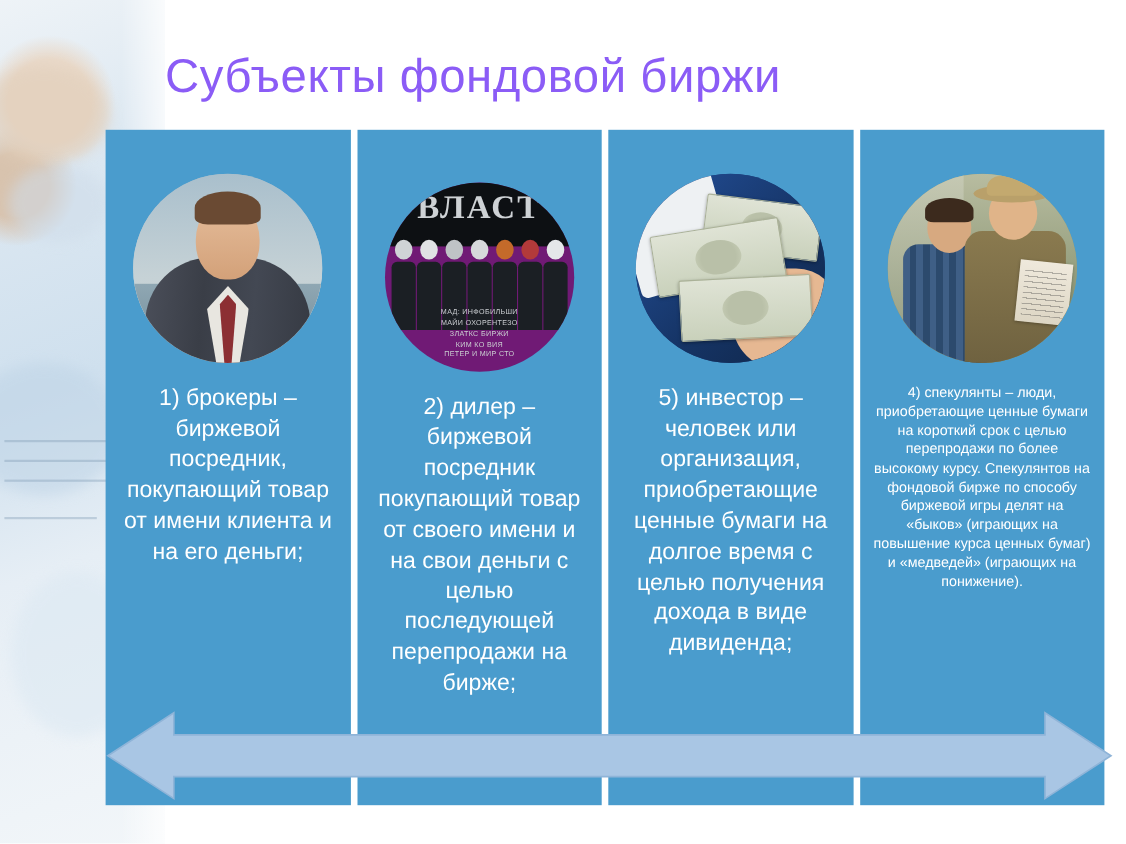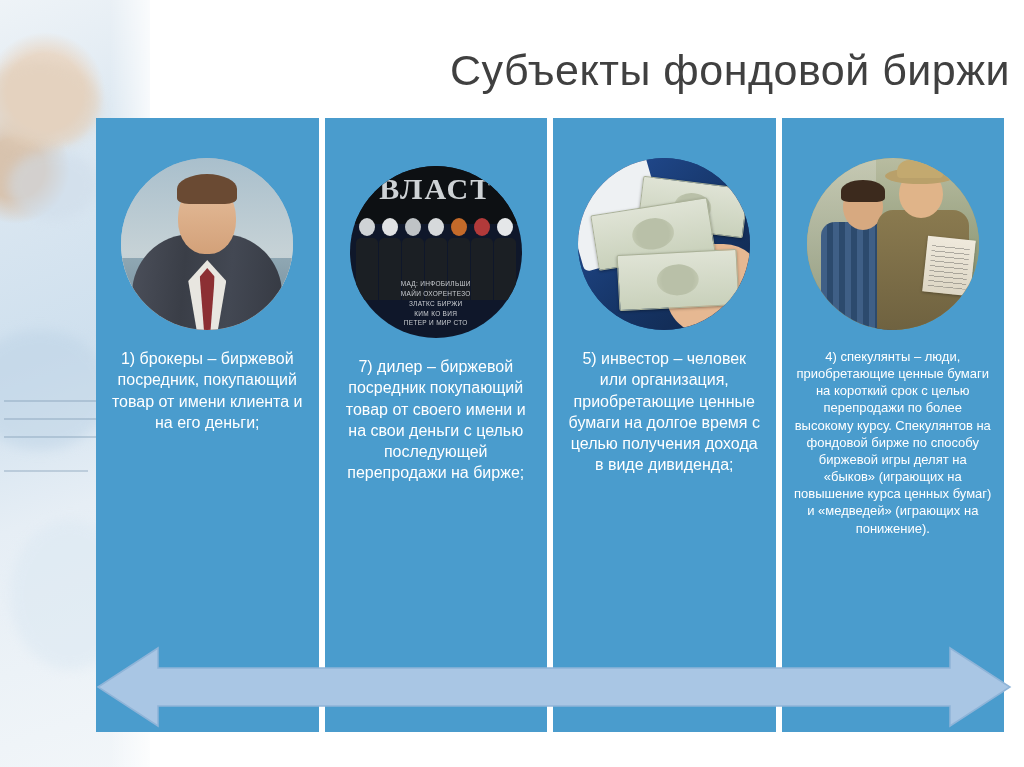--- a/index.html
+++ b/index.html
@@ -59,25 +59,25 @@
     height: 767px;
     background: linear-gradient(to right, rgba(255,255,255,0), #ffffff 85%);
   }
 
   
   #title {
     position: absolute;
     left: 150px;
     top: 46px;
     width: 860px;
-    text-align: right;
+    text-align: left;
     font-family: "Liberation Sans", sans-serif;
     font-size: 43px;
     font-weight: 400;
-    color: #404040;
+    color: #8b5cf6;
     letter-spacing: .5px;
     white-space: nowrap;
   }
 
   
   #columns {
     position: absolute;
     left: 96px;
     top: 118px;
     width: 908px;
@@ -102,21 +102,21 @@
     position: relative;
     background: #223;
     flex: none;
   }
   .col-text {
     margin-top: 18px;
     padding: 0 14px;
     color: #ffffff;
     text-align: center;
     line-height: 1.33;
-    font-size: 16px;
+    font-size: 21px;
   }
   .col-text.small {
     font-size: 13px;
     line-height: 1.32;
     padding: 0 12px;
   }
 
   
   .p1 {
     background: linear-gradient(180deg,#9fb7c6 0%, #b9c9d2 40%, #c9d3d6 100%);
@@ -145,21 +145,21 @@
     width:58px; height:72px; border-radius:50% 50% 46% 46%;
     background: linear-gradient(180deg,#e5bd9b,#d3a179);
   }
   .p1 .hair {
     position:absolute; left:50%; bottom:126px; transform:translateX(-50%);
     width:60px; height:30px; border-radius:50% 50% 20% 20%;
     background:#6a4a33;
   }
 
   
-  .p2 { background:#0f172a;margin-top:48px; }
+  .p2 { background:#701a75;margin-top:48px; }
   .p2 .poster-top {
     position:absolute; left:0; right:0; top:0; height:34%;
     background:#0d1013;
   }
   .p2 .logo {
     position:absolute; left:50%; top:6px; transform:translateX(-50%);
     color:#dfe3e6; font-family:"Liberation Serif", serif; font-weight:700;
     font-size:30px; letter-spacing:2px; opacity:.92;
   }
   .p2 .figs { position:absolute; left:6px; right:6px; top:38px; height:96px; display:flex; justify-content:space-between; align-items:flex-end; }
@@ -335,21 +335,21 @@
             </div>
         </div>
         <div class="credits">
           <div>МАД: ИНФОБИЛЬШИ</div>
           <div>МАЙИ ОХОРЕНТЕЗО</div>
           <div>ЗЛАТКС БИРЖИ</div>
           <div>КИМ КО ВИЯ</div>
           <div>ПЕТЕР И МИР СТО</div>
         </div>
       </div>
-      <div class="col-text">7) дилер – биржевой посредник покупающий товар от своего имени и на свои деньги с целью последующей перепродажи на бирже;</div>
+      <div class="col-text">2) дилер – биржевой посредник покупающий товар от своего имени и на свои деньги с целью последующей перепродажи на бирже;</div>
     </div>
 
     <div class="column">
       <div class="col-photo p3">
         <div class="bg"></div>
         <div class="whiteshirt"></div>
         <div class="hand"></div>
         <div class="bill b3">
             <div class="oval"></div>
           </div>

